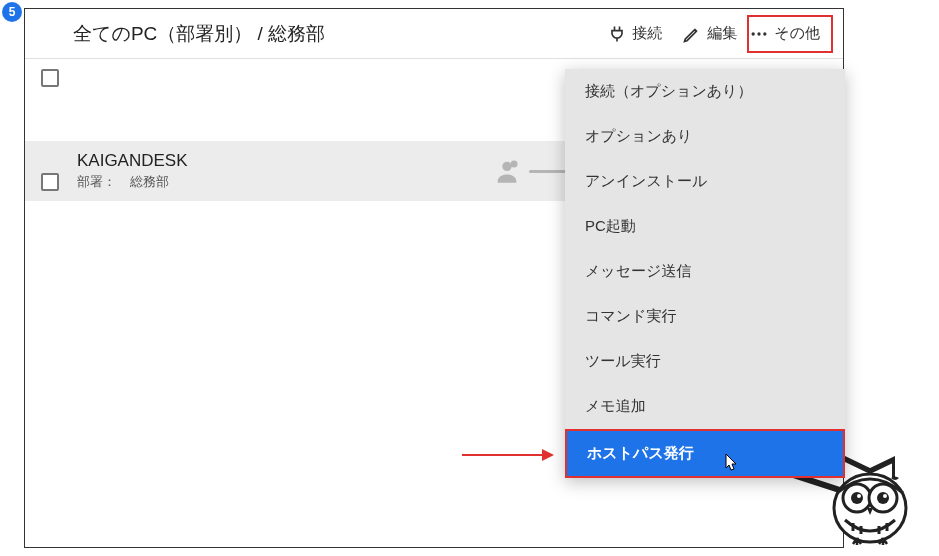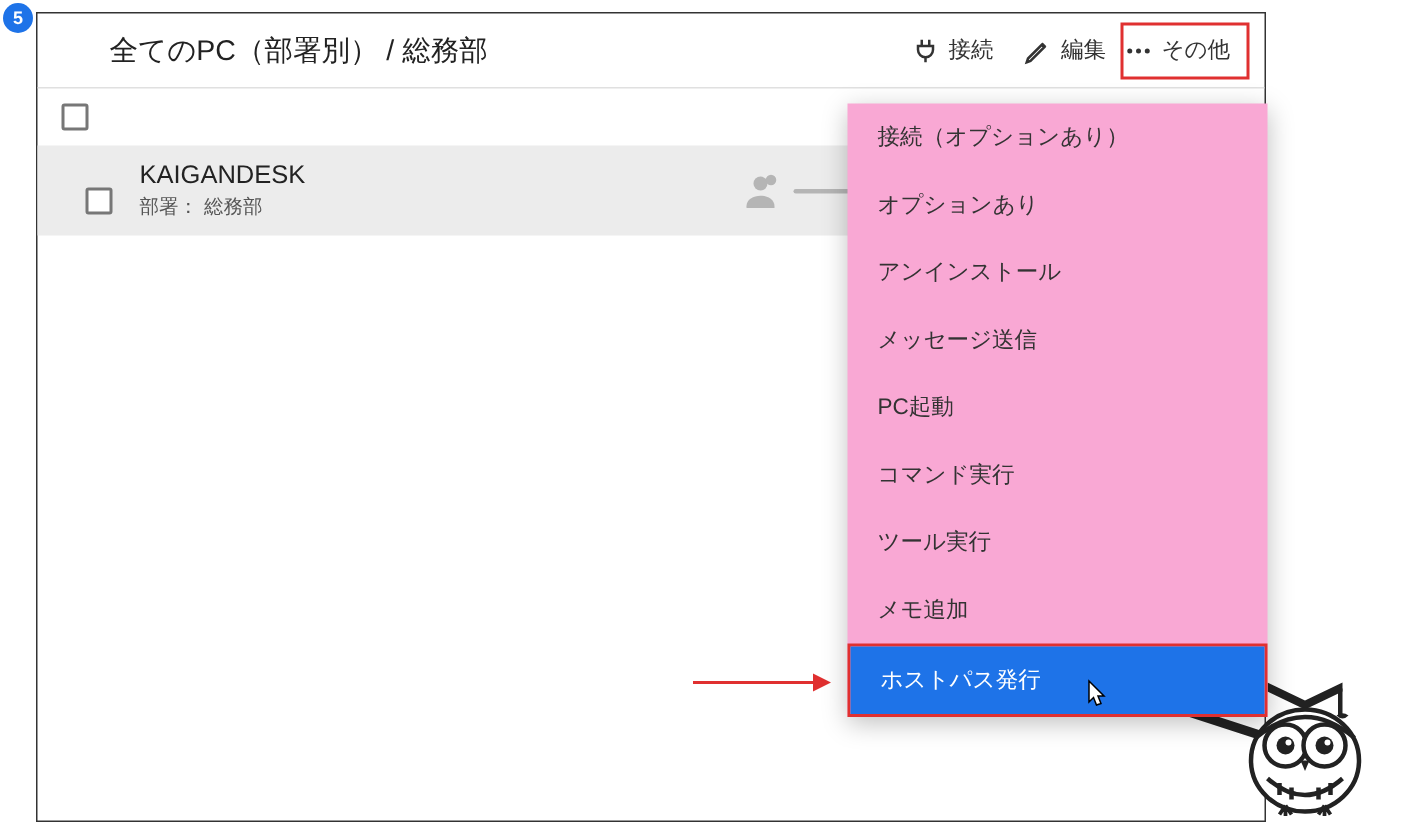--- a/index.html
+++ b/index.html
@@ -75,29 +75,30 @@
     }
     .checkbox {
       width: 18px;
       height: 18px;
       border: 2px solid #777;
       border-radius: 2px;
       background: #fff;
     }
     .row {
       display: flex;
-      align-items: center;
-      padding: 10px 32px;
+      align-items: flex-end;
+      padding: 10px 16px;
       background: #ececec;
       position: relative;
+      margin-top: 44px;
     }
     .row .checkbox { margin-top: 14px; }
     .row-content { margin-left: 18px; }
     .row-title { font-size: 17px; color: #222; margin-bottom: 2px; }
-    .row-sub { font-size: 13px; color: #555; display: flex; align-items: center; gap: 4px; }
+    .row-sub { font-size: 13px; color: #555; display: flex; align-items: center; gap: 14px; }
     .blackout {
       display: inline-block;
       width: 48px;
       height: 14px;
       background: #000;
       vertical-align: middle;
     }
     .user-icon {
       position: absolute;
       right: 260px;
@@ -112,33 +113,34 @@
       width: 54px;
       height: 3px;
       background: #b5b5b5;
       border-radius: 2px;
     }
     .dropdown {
       position: absolute;
       top: 60px;
       right: -2px;
       width: 280px;
-      background: #f9a8d4;
+      background: #e5e5e5;
       box-shadow: 0 4px 16px rgba(0,0,0,0.25);
       z-index: 10;
     }
     .ditem {
       padding: 13px 20px;
       font-size: 15px;
       color: #333;
       cursor: pointer;
     }
     .ditem.selected {
       background: #1e73e8;
       color: #fff;
+      font-weight: bold;
     }
     .menu-highlight {
       border: 2px solid #e03030;
     }
     .arrow {
       position: absolute;
       top: 449px;
       left: 462px;
       display: flex;
       align-items: center;
@@ -232,22 +234,22 @@
         <circle cx="18" cy="6" r="3" fill="#b5b5b5"></circle>
       </svg>
       <div class="user-line"></div>
     </div>
   </div>
 
   <div class="dropdown" id="dropdown">
       <div class="ditem">接続（オプションあり）</div>
       <div class="ditem">オプションあり</div>
       <div class="ditem">アンインストール</div>
+      <div class="ditem">PC起動</div>
       <div class="ditem">メッセージ送信</div>
-      <div class="ditem">PC起動</div>
       <div class="ditem">コマンド実行</div>
       <div class="ditem">ツール実行</div>
       <div class="ditem">メモ追加</div>
       <div class="menu-highlight">
         <div class="ditem selected">ホストパス発行</div>
       </div>
     </div>
 </div>
 
 <div class="arrow">

